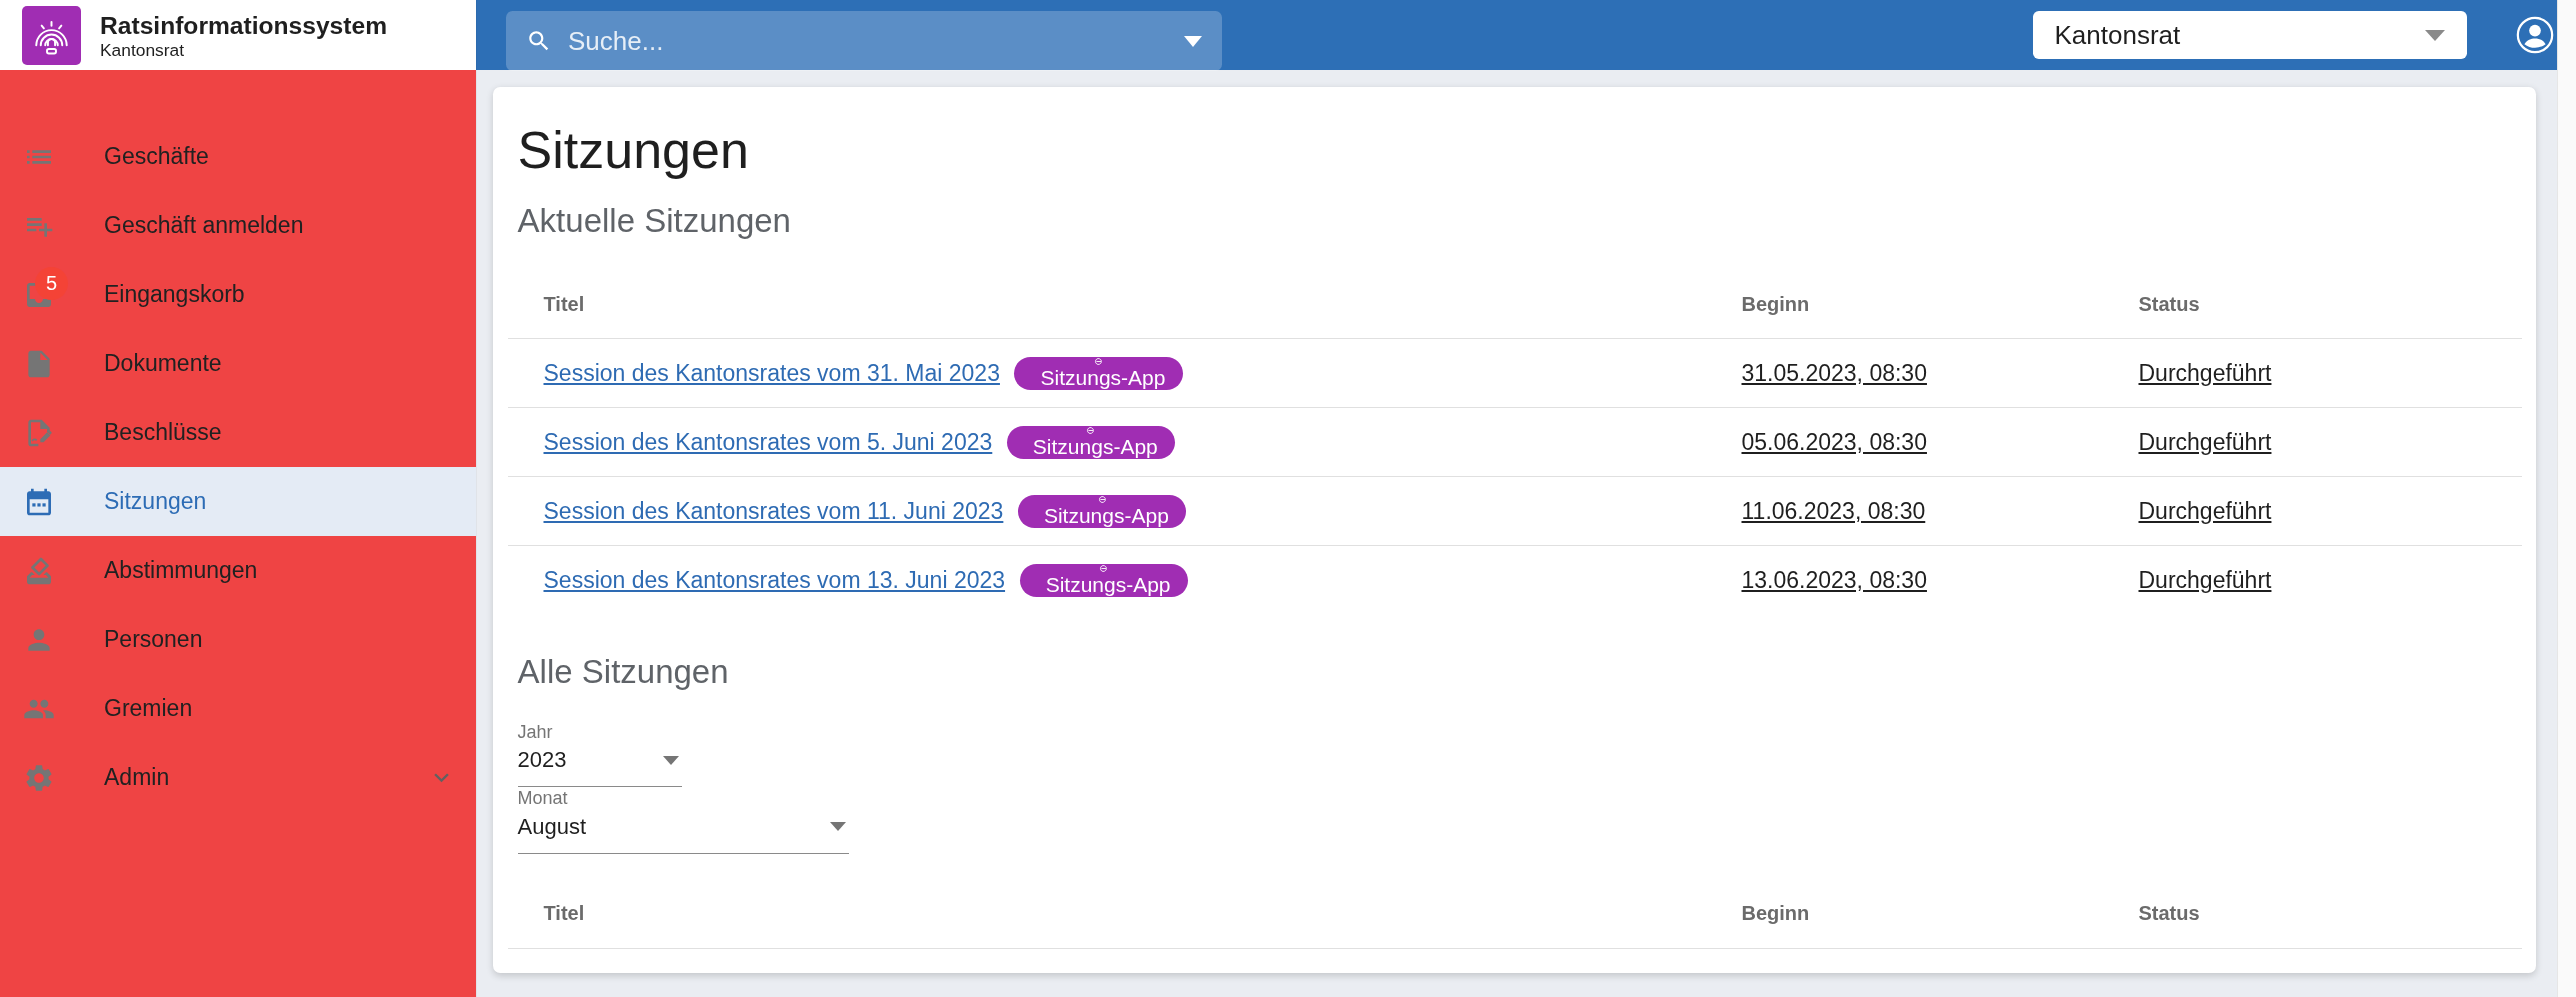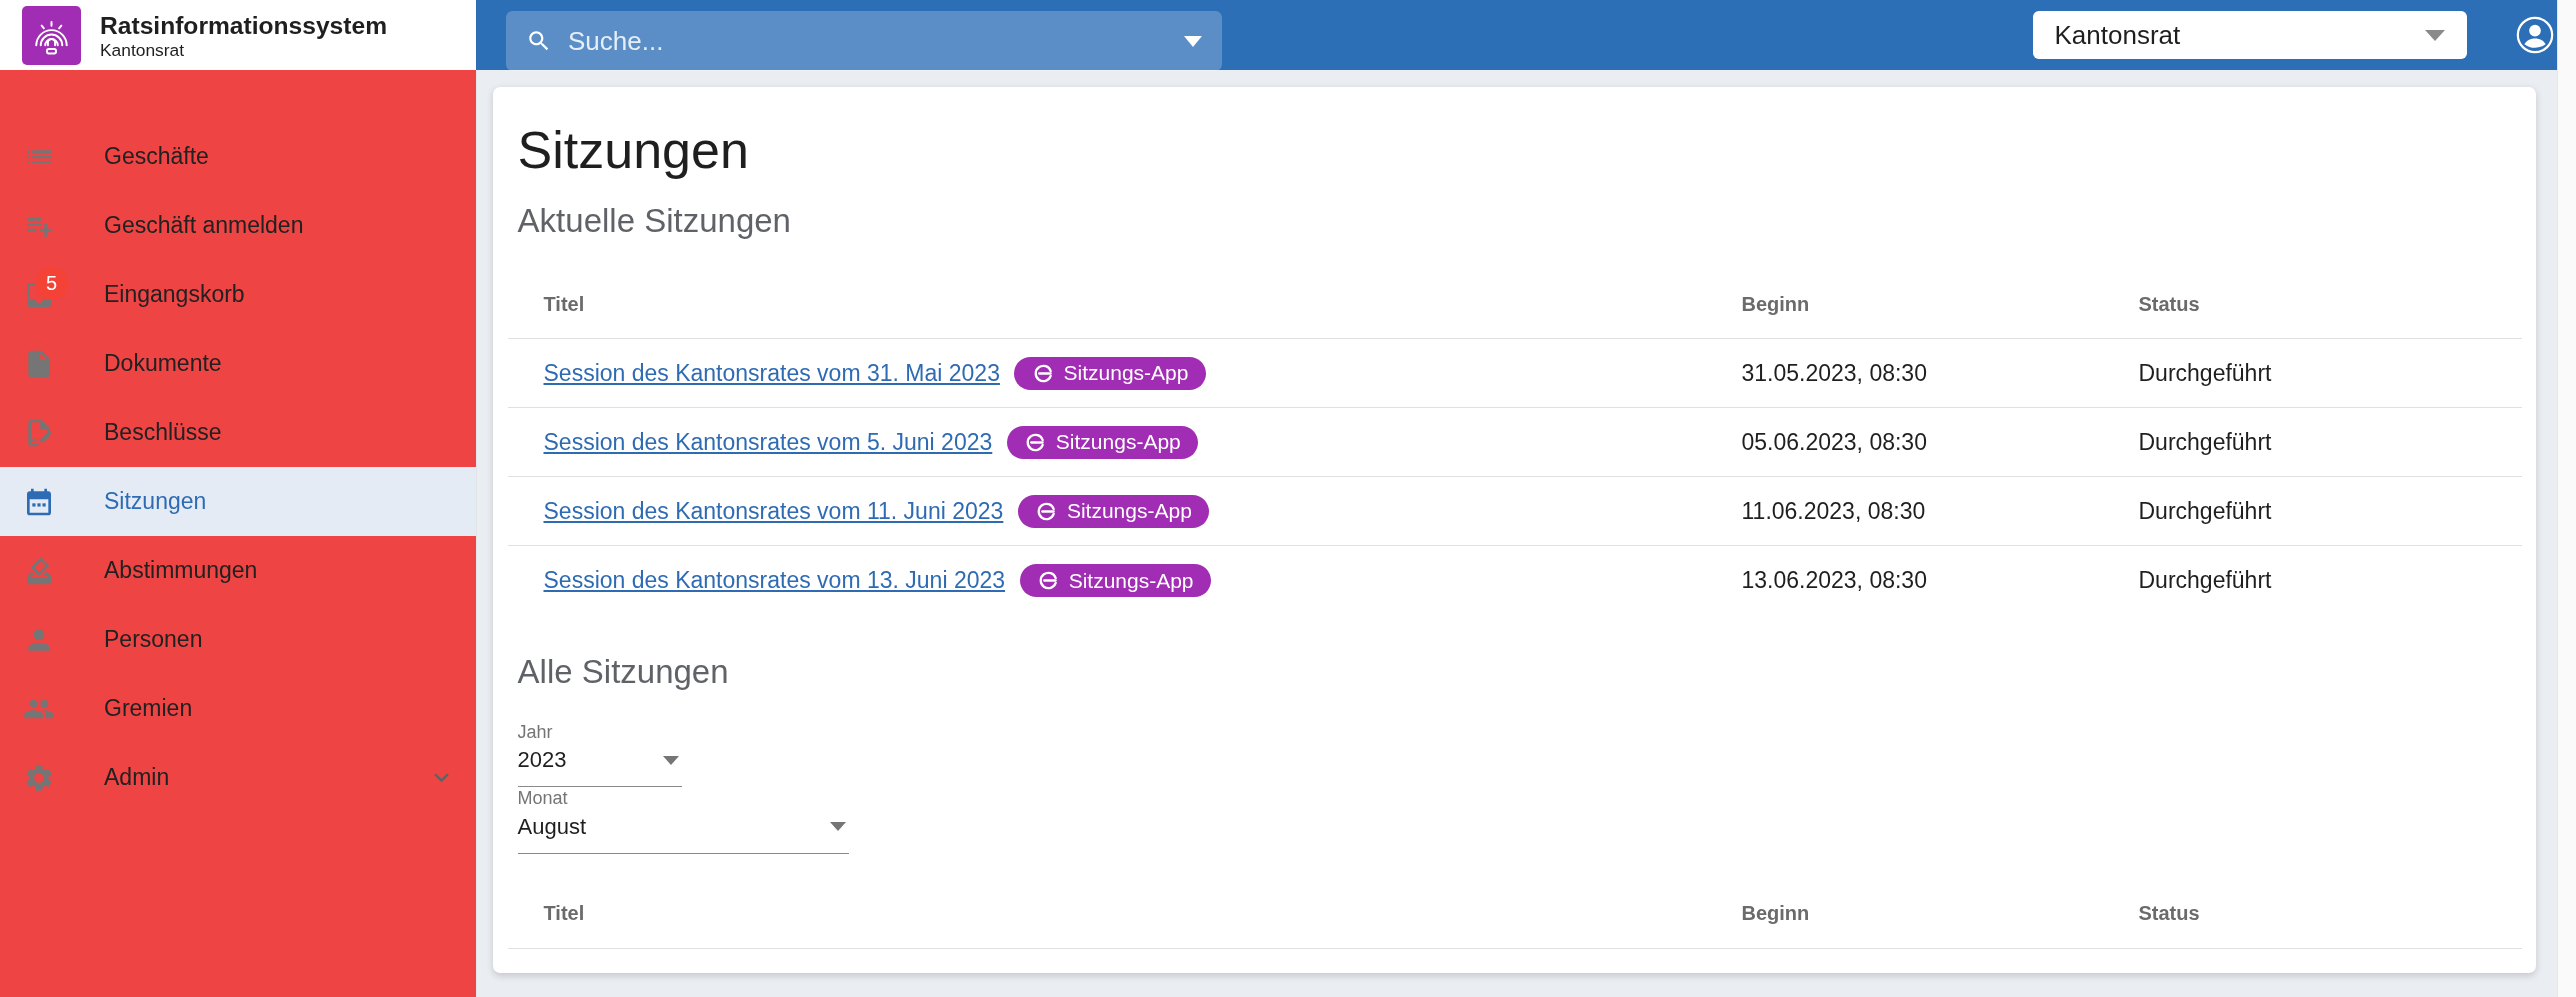--- a/index.html
+++ b/index.html
@@ -47,24 +47,24 @@
   .section-heading { font-size:33px; line-height:41px; color:#5f6368; font-weight:400; margin-left:24.6px; margin-top:19px; }
   .section-heading.second { margin-top:36px; }
 
   .table { margin:29px 14.5px 0 14.5px; }
   .trow { display:grid; grid-template-columns:1198px 397px 1fr; align-items:center; }
   .trow > div { padding-left:36px; }
   .thead { height:69px; border-bottom:0.7px solid #e0e0e0; }
   .thead > div { font-size:20px; font-weight:bold; color:#6b6b6b; }
   .tbody-row { height:69px; border-bottom:0.7px solid #e0e0e0; }
   .tbody-row:last-child { border-bottom:none; }
-  .cell-text { font-size:23px; color:#1f1f1f; }
+  .cell-text { font-size:23px; color:#1f1f1f;text-decoration:underline; }
   .title-cell { display:flex; align-items:center; }
   .session-link { font-size:23px; color:#2e6bb3; text-decoration:underline; cursor:pointer; white-space:nowrap; }
-  .pill { margin-left:14.5px; height:33px; border-radius:17.4px; background:#a02db3; color:#fff; display:inline-flex; align-items:center; padding:0 17.4px; cursor:pointer; }
+  .pill { margin-left:14.5px; height:33px; border-radius:17.4px; background:#a02db3; color:#fff; display:inline-flex; align-items:center; padding:0 17.4px; cursor:pointer;flex-direction:column; }
   .pill svg { width:23px; height:23px; }
   .pill .pill-label { font-size:21px; margin-left:8.7px; white-space:nowrap; }
 
   
   .filters { display:flex; margin-left:24.6px; margin-top:29px;flex-direction:column; }
   .field { margin-right:13px; }
   .field-label { font-size:18px; color:#757575; line-height:22px; }
   .field-control { display:flex; align-items:center; justify-content:space-between; border-bottom:0.7px solid #8a8a8a; padding:4.3px 2.9px 13px 0; cursor:pointer; }
   .field-value { font-size:22px; color:#1f1f1f; }
   .field-caret { width:0; height:0; border-left:8.7px solid transparent; border-right:8.7px solid transparent; border-top:9.4px solid #757575; margin-left:14.5px; }

